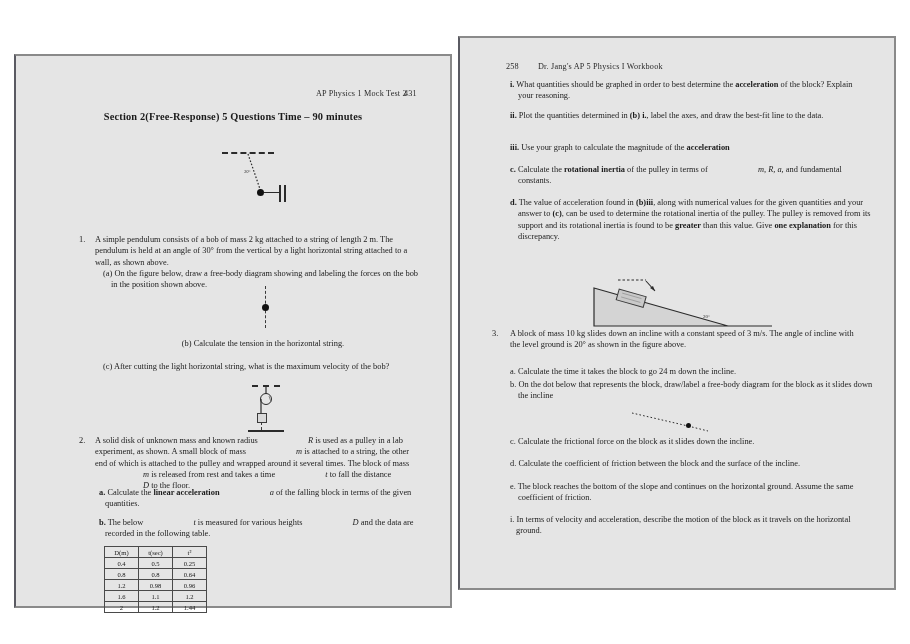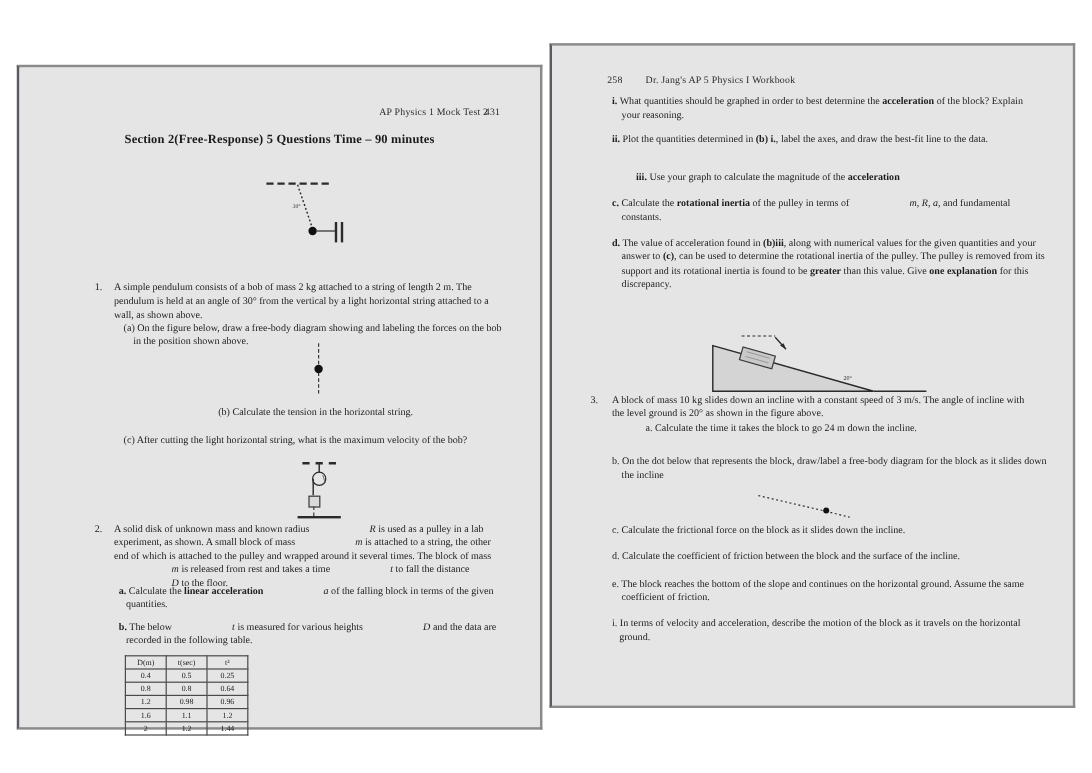--- a/index.html
+++ b/index.html
@@ -254,21 +254,21 @@
   <div class="page page-right">
     <div class="page-inner">
 
       <div class="hdr hdr-right-num">258</div>
       <div class="hdr hdr-right-title">Dr. Jang's AP 5 Physics I Workbook</div>
 
       <div class="blk" style="left:50px; top:41px; width:340px; text-indent:-8px; padding-left:8px;"><b>i.</b><span> What quantities should be graphed in order to best determine the </span><b>acceleration</b><span> of the block? Explain your reasoning.</span></div>
 
       <div class="blk" style="left:50px; top:72px; width:355px; text-indent:-10px; padding-left:10px;"><b>ii.</b><span> Plot the quantities determined in </span><b>(b) i.</b><span>, label the axes, and draw the best-fit line to the data.</span></div>
 
-      <div class="blk" style="left:50px; top:104px; width:350px; text-indent:-12px; padding-left:12px;margin-left:20px;"><b>iii.</b><span> Use your graph to calculate the magnitude of the </span><b>acceleration</b></div>
+      <div class="blk" style="left:50px; top:104px; width:350px; text-indent:-12px; padding-left:12px;"><b>iii.</b><span> Use your graph to calculate the magnitude of the </span><b>acceleration</b></div>
 
       <div class="blk" style="left:50px; top:126px; width:350px; text-indent:-8px; padding-left:8px;"><b>c.</b><span> Calculate the </span><b>rotational inertia</b><span> of the pulley in terms of </span><i>m, R, a,</i><span> and fundamental constants.</span></div>
 
       <div class="blk" style="left:50px; top:159px; width:355px; text-indent:-8px; padding-left:8px;"><b>d.</b><span> The value of acceleration found in </span><b>(b)iii</b><span>, along with numerical values for the given quantities and your answer to </span><b>(c)</b><span>, can be used to determine the rotational inertia of the pulley. The pulley is removed from its support and its rotational inertia is found to be </span><b>greater</b><span> than this value. Give </span><b>one explanation</b><span> for this discrepancy.</span></div>
 
       <div class="fig" style="left:0; top:228px; width:438px; height:62px;">
         <svg width="438" height="62" style="position:absolute;left:0;top:0;">
           <polygon points="134,22 268,60 134,60" fill="#d4d4d4" stroke="#2b2b2b" stroke-width="1.2"></polygon>
           <line x1="268" y1="60" x2="312" y2="60" stroke="#2b2b2b" stroke-width="1.2"></line>
           <g transform="rotate(15.8 172 33)">
@@ -280,21 +280,21 @@
           <line x1="186" y1="15" x2="195" y2="25" stroke="#2b2b2b" stroke-width="1.1"></line>
           <polygon points="195,25 190,22 193,20" fill="#2b2b2b"></polygon>
           <text x="240" y="57" font-family="Liberation Serif, serif" font-size="6" fill="#2b2b2b">​</text>
         </svg>
         <div class="fig-label" style="left:243px; top:48px;">20°</div>
       </div>
 
       <div class="qnum" style="left:32px; top:290px;">3.</div>
       <div class="blk" style="left:50px; top:290px; width:355px;">A block of mass 10 kg slides down an incline with a constant speed of 3 m/s. The angle of incline with the level ground is 20° as shown in the figure above.</div>
 
-      <div class="blk" style="left:50px; top:313px; width:355px; text-indent:-8px; padding-left:8px;margin-left:28px;">a. Calculate the time it takes the block to go 24 m down the incline.</div>
+      <div class="blk" style="left:50px; top:328px; width:355px; text-indent:-8px; padding-left:8px;">a. Calculate the time it takes the block to go 24 m down the incline.</div>
 
       <div class="blk" style="left:50px; top:341px; width:360px; text-indent:-8px; padding-left:8px;">b. On the dot below that represents the block, draw/label a free-body diagram for the block as it slides down the incline</div>
 
       <div class="fig" style="left:0; top:368px; width:438px; height:28px;">
         <svg width="438" height="28" style="position:absolute;left:0;top:0;">
           <line x1="172" y1="7" x2="228" y2="20" stroke="#2b2b2b" stroke-width="1" stroke-dasharray="1.6,2.2"></line>
           <line x1="232" y1="21" x2="248" y2="25" stroke="#2b2b2b" stroke-width="1" stroke-dasharray="1.6,2.2"></line>
         </svg>
         <div class="smalldot" style="left:226px; top:17px;"></div>
       </div>

